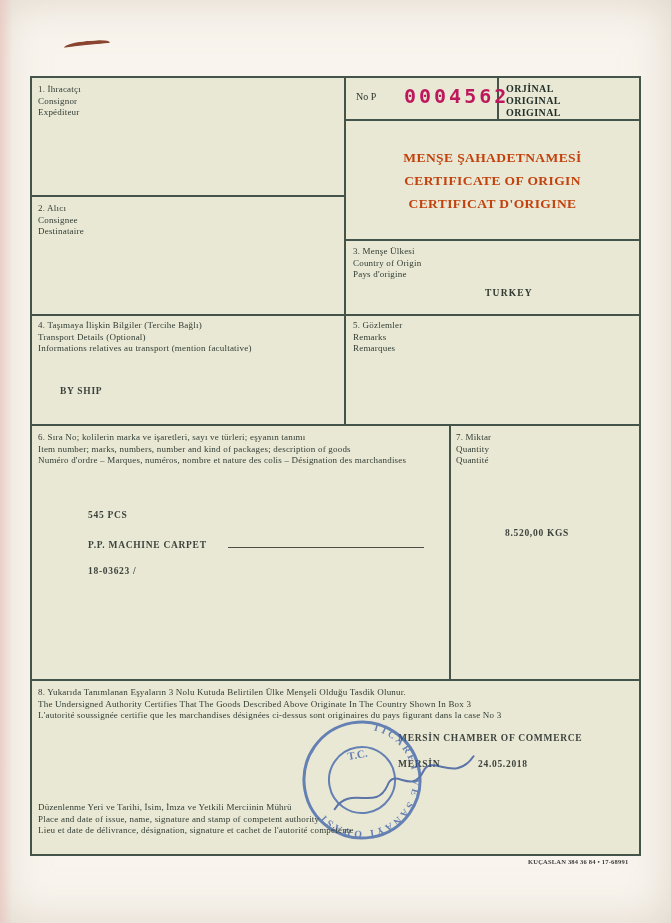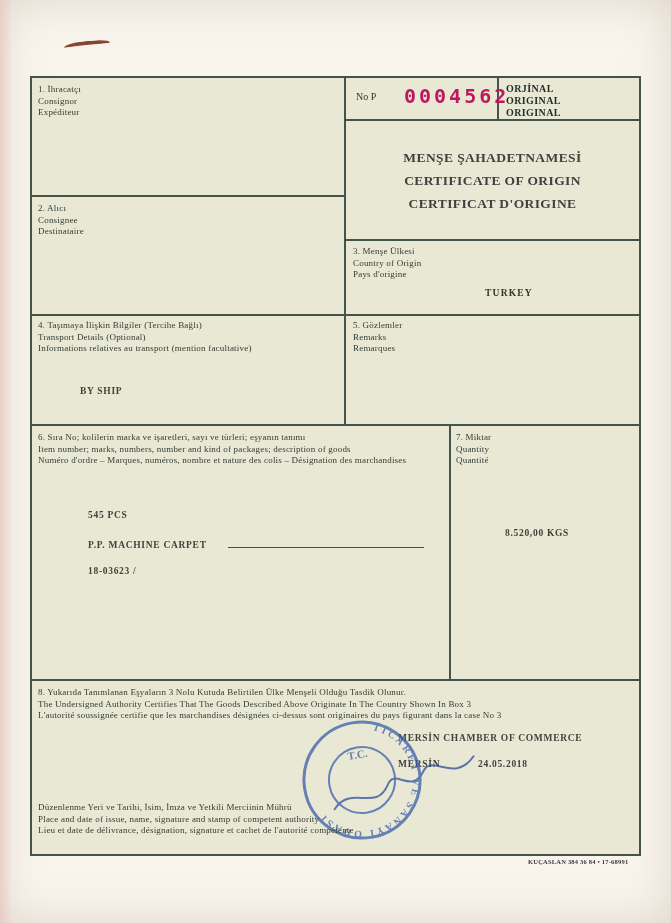--- a/index.html
+++ b/index.html
@@ -10,21 +10,21 @@
                background:linear-gradient(90deg, rgba(233,195,188,.65), rgba(233,195,188,0)); }
   .penmark { position:absolute; left:64px; top:41px; width:46px; height:9px;
              border-top:4px solid #8a4530; border-radius:60% 40% 50% 50%; transform:rotate(-5deg); }
   .form-bg { position:absolute; left:30px; top:76px; width:611px; height:780px;
              background:#e9e8d5; border:2px solid #44544a; }
   .line { position:absolute; background:#44544a; }
   .lbl { position:absolute; font-size:9px; line-height:11.5px; color:#323d33; letter-spacing:.2px; }
   .lbl div { white-space:nowrap; }
   .typed { position:absolute; font-weight:bold; font-size:9.5px; letter-spacing:.7px; color:#3c423c; white-space:nowrap; }
   .title-block { position:absolute; left:346px; top:146px; width:293px; text-align:center;
-                 font-weight:bold; font-size:13.5px; line-height:23px; color:#404040; letter-spacing:.4px; }
+                 font-weight:bold; font-size:13.5px; line-height:23px; color:#c2410c; letter-spacing:.4px; }
   .no-label { position:absolute; left:356px; top:91px; font-size:10px; color:#2c352e; }
   .serial { position:absolute; left:404px; top:84px; font-family:"DejaVu Sans Mono", monospace;
             font-weight:bold; font-size:20px; letter-spacing:3px; color:#be185d; }
   .orj { position:absolute; left:506px; top:83px; font-size:10px; line-height:12px;
          font-weight:bold; color:#22302a; letter-spacing:.4px; }
   .turkey { position:absolute; left:346px; top:288px; width:326px; text-align:center;
             font-weight:bold; font-size:9.5px; letter-spacing:1.2px; color:#30382f; }
   .dashline { position:absolute; left:228px; top:547px; width:196px; border-top:1.6px solid #4d4d48; }
   .stamp { position:absolute; left:290px; top:708px; }
   .printnote { position:absolute; left:528px; top:858px; font-size:6.5px; font-weight:bold;
@@ -81,21 +81,21 @@
     <div>Country of Origin</div>
     <div>Pays d'origine</div>
   </div>
   <div class="turkey">TURKEY</div>
 
   <div class="lbl" style="left:38px;top:320px;">
     <div>4. Taşımaya İlişkin Bilgiler (Tercihe Bağlı)</div>
     <div>Transport Details (Optional)</div>
     <div>Informations relatives au transport (mention facultative)</div>
   </div>
-  <div class="typed" style="left:60px;top:386px;margin-left:20px;">BY SHIP</div>
+  <div class="typed" style="left:60px;top:386px;">BY SHIP</div>
 
   <div class="lbl" style="left:353px;top:320px;">
     <div>5. Gözlemler</div>
     <div>Remarks</div>
     <div>Remarques</div>
   </div>
 
   <div class="lbl" style="left:38px;top:432px;">
     <div>6. Sıra No; kolilerin marka ve işaretleri, sayı ve türleri; eşyanın tanımı</div>
     <div>Item number; marks, numbers, number and kind of packages; description of goods</div>

